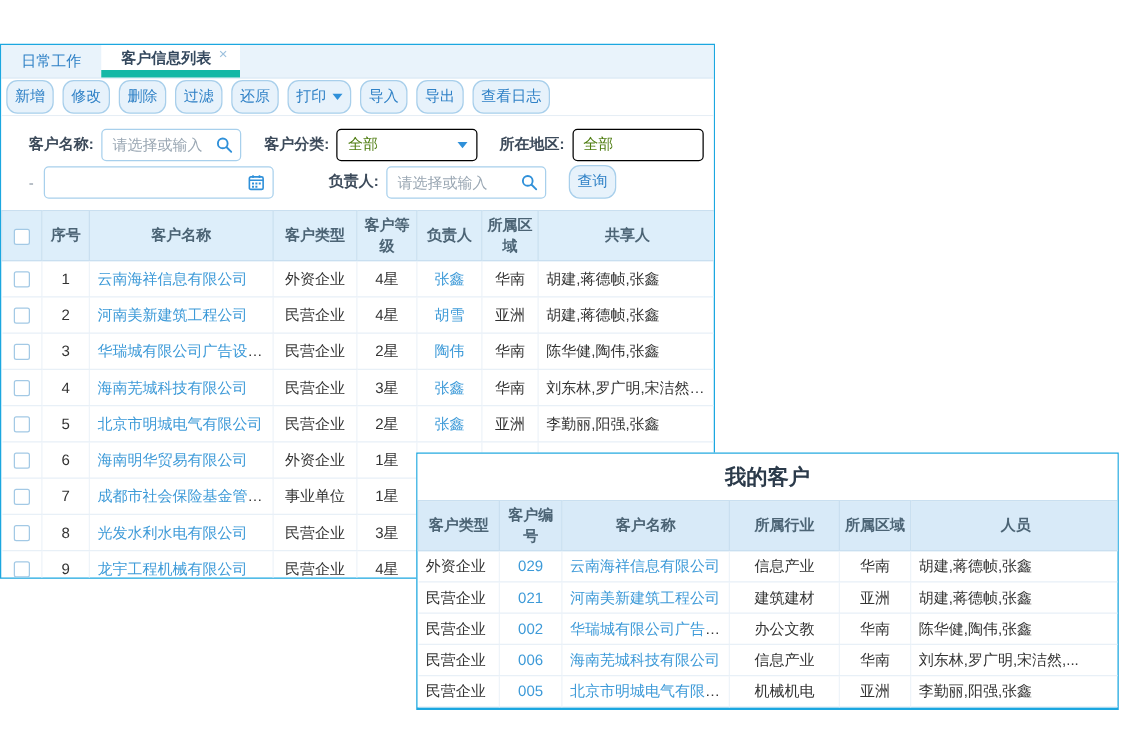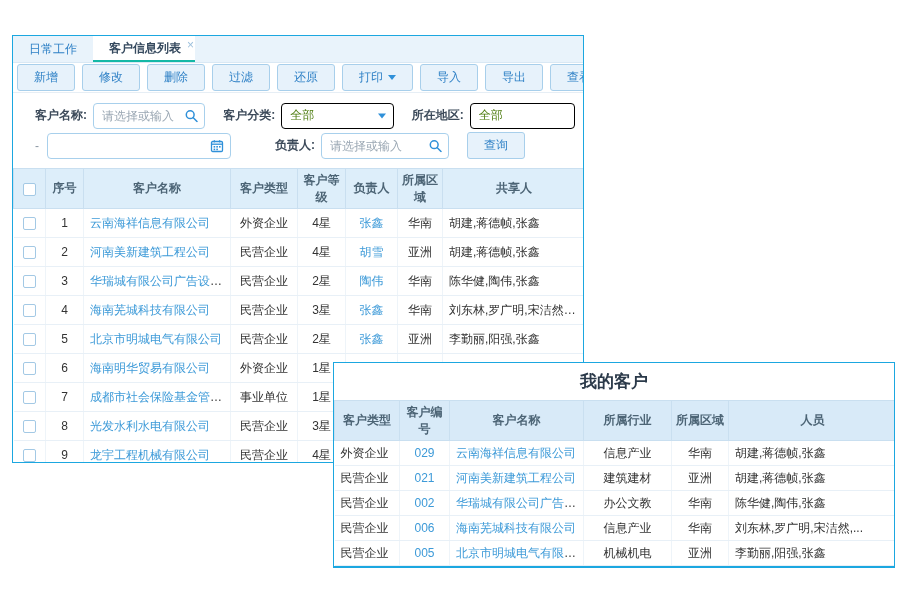--- a/index.html
+++ b/index.html
@@ -2,35 +2,35 @@
 <html><head>
 <meta charset="utf-8">
 <style>
   * { margin:0; padding:0; box-sizing:border-box; }
   html,body { background:#fff; }
   body { font-family:"Liberation Sans", sans-serif; color:#333; }
   .stage { position:relative; width:900px; height:600px; background:#fff; overflow:hidden; }
 
   
   .panel-main {
-    position:absolute; left:12px; top:35px; width:572px; height:428px;
+    position:absolute; left:0; top:35px; width:572px; height:428px;
     background:#fff; border:1px solid #1ba7e0; overflow:hidden;
   }
   .tabbar { height:27px; background:#e9f3fb; display:flex; align-items:stretch; border-bottom:1px solid #d9e8f4; }
   .tab { display:flex; align-items:center; padding:0 16px; font-size:12px; color:#2f81c6; cursor:pointer; }
   .tab.active {
     background:#fff; color:#35495e; font-weight:bold;
-    border-bottom:2px solid #14b8a6; padding-right:1px;
+    border-bottom:6px solid #14b8a6; padding-right:10px;
   }
   .tab-close { color:#9cc0dd; font-size:12px; margin-left:6px; font-weight:normal; position:relative; top:-3px; }
 
   .toolbar { height:30px; display:flex; align-items:center; gap:7px; padding:0 0 0 4px; background:#fff; border-bottom:1px solid #e6eef5; }
   .btn {
-    background:#e7f2fb; border:1px solid #a8cfeb; border-radius:3px;
-    color:#2f81c6; font-size:12px; padding:4px 16px; cursor:pointer; white-space:nowrap;
+    background:#e7f2fb; border:1px solid #a8cfeb; border-radius:9px;
+    color:#2f81c6; font-size:12px; padding:4px 6px; cursor:pointer; white-space:nowrap;
     font-family:"Liberation Sans", sans-serif; display:inline-flex; align-items:center; gap:5px;
   }
   .caret-down { width:0; height:0; border-left:4px solid transparent; border-right:4px solid transparent; border-top:5px solid #2f90d9; display:inline-block; }
 
   .filters { padding:6px 0 6px 0; background:#fff; }
   .f-row { height:27px; display:flex; align-items:center; margin:3px 8px; }
   .f-label { font-size:12px; color:#3c4a5a; font-weight:bold; white-space:nowrap; }
   .f-field { position:relative; display:inline-block; }
   .f-input {
     width:100%; height:26px; border:1px solid #a8d0ec; border-radius:4px;

